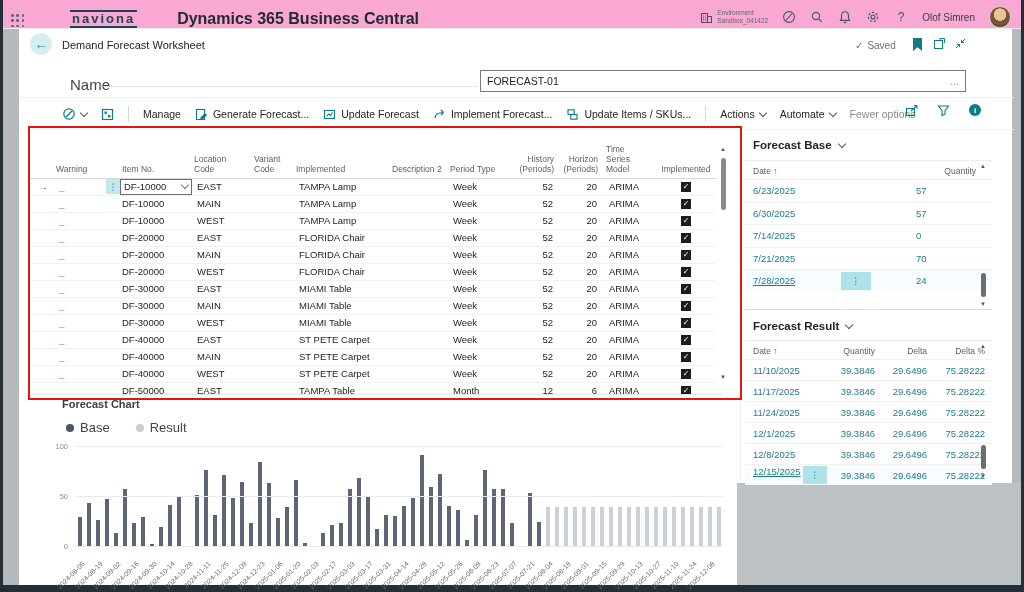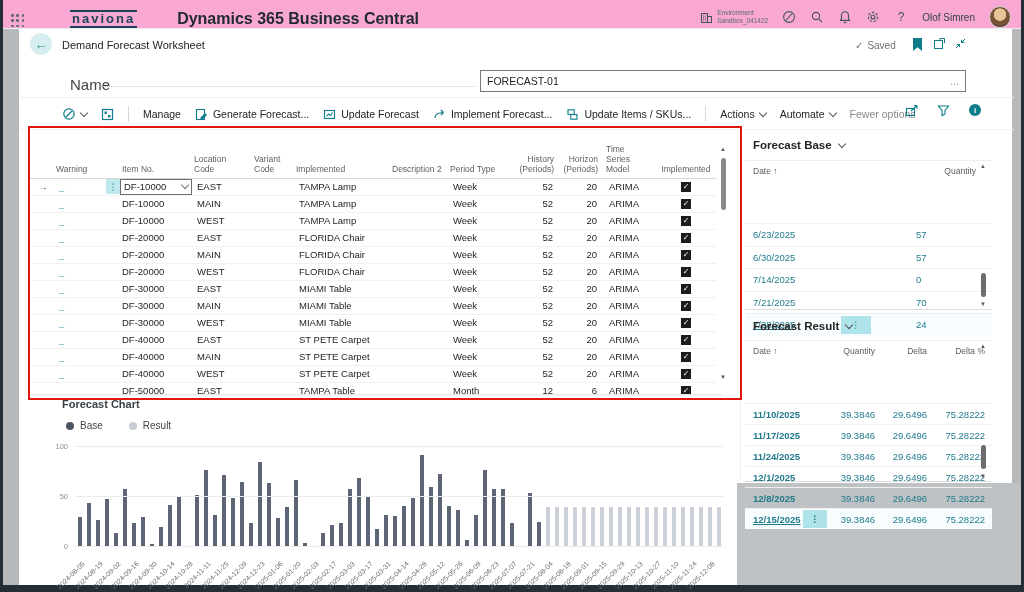--- a/index.html
+++ b/index.html
@@ -62,52 +62,52 @@
   
   .ws-sb{position:absolute;left:719px;top:146px;width:9px;height:234px;font-size:6px;color:#555;}
   .ws-sb .thumb{position:absolute;left:2px;top:12px;width:5px;height:52px;background:#8a8a8a;border-radius:3px;}
   .sb-up{position:absolute;top:0;left:1px;}
   .sb-dn{position:absolute;bottom:0;left:1px;}
   .ws-bottom-line{position:absolute;left:30px;top:394px;width:692px;border-bottom:1px solid #e7e7e7;}
   
   .red-box{position:absolute;left:28px;top:126px;width:710px;height:270px;border:2.5px solid #e0160f;pointer-events:none;z-index:50;}
   
   .chart-title{position:absolute;left:62px;top:398px;font-size:11px;font-weight:bold;color:#3b4249;}
-  .legend{position:absolute;left:66px;top:420px;display:flex;gap:26px;font-size:10px;color:#444;}
+  .legend{position:absolute;left:66px;top:420px;display:flex;gap:26px;font-size:13px;color:#444;}
   .lg{display:flex;align-items:center;gap:6px;}
   .dot{width:8px;height:8px;border-radius:50%;}
   .plot{position:absolute;left:75px;top:446px;width:648px;height:100px;}
   .gline{position:absolute;left:0;width:648px;border-top:1px solid #ebebeb;}
   .ylab{position:absolute;width:30px;text-align:right;font-size:7.5px;color:#8a9096;}
   .bars{position:absolute;left:0;bottom:0;width:648px;height:100px;display:flex;align-items:flex-end;}
   .slot{width:9px;display:flex;justify-content:center;}
   .bar{width:4px;}
   .xlabs{position:absolute;left:75px;top:552px;width:700px;height:36px;font-size:7px;color:#6a6f76;}
   .xlab{position:absolute;top:8px;width:90px;text-align:right;transform:rotate(-45deg);transform-origin:100% 0%;white-space:nowrap;}
   
   .rail-div{position:absolute;left:740px;top:132px;height:348px;border-left:1px solid #ededed;}
   .fb-title{position:absolute;font-size:11.5px;font-weight:bold;color:#252423;display:flex;align-items:center;gap:7px;}
   .fb-card{position:absolute;left:745px;width:247px;background:#fff;border-top:1px solid #ededed;border-bottom:1px solid #dedede;}
   .fb-head{display:flex;font-size:8.5px;color:#605e5c;padding:5px 16px 3px 8px;}
-  .fb-rows{position:relative;margin-top:44px;}
+  .fb-rows{position:relative;}
   .fb-row{display:flex;align-items:center;height:21.5px;border-top:1px solid #f0f0f0;font-size:9.5px;padding:0 16px 0 8px;}
   .fb-row.fb-sel{background:#f7fdfe;}
   .fb-date{color:#1f7a8c;}
   .fb-underline{text-decoration:underline;}
   .fb-mid{flex:1;display:flex;justify-content:center;}
   .fb-dots{width:30px;height:18px;background:#aee3e9;color:#0e6a78;font-size:9px;display:flex;align-items:center;justify-content:center;}
   .fb-qty{width:60px;color:#1f7a8c;}
   .fb-sb{position:absolute;right:3px;top:2px;bottom:2px;width:10px;font-size:6px;color:#555;}
   .fb-sb .thumb{position:absolute;left:2px;width:5px;background:#6d6d6d;border-radius:3px;}
   
   .fr-row{display:grid;grid-template-columns:74px 48px 52px 58px;align-items:center;height:20px;border-top:1px solid #f0f0f0;font-size:9.5px;padding:0 16px 0 8px;}
   .fr-head{display:grid;grid-template-columns:74px 48px 52px 58px;font-size:8.5px;color:#605e5c;padding:5px 16px 3px 8px;}
   .frc.num,.fr-h.num{text-align:right;color:#1f7a8c;}
   .fr-h.num{color:#605e5c;}
-  .frc-date{display:flex;align-items:center;gap:2px;font-weight:bold;}
+  .frc-date{display:flex;gap:2px;}
   .fr-row.fb-sel{background:#f7fdfe;}
 </style>
 </head>
 <body>
 
 <div class="screen">
   <div class="canvas"></div>
   <div class="strip" style="left:3px;top:28px;width:16px;height:557px;"></div>
   <div class="strip" style="left:1012px;top:24px;width:9px;height:561px;"></div>
   <div class="desktop-gray"></div>

